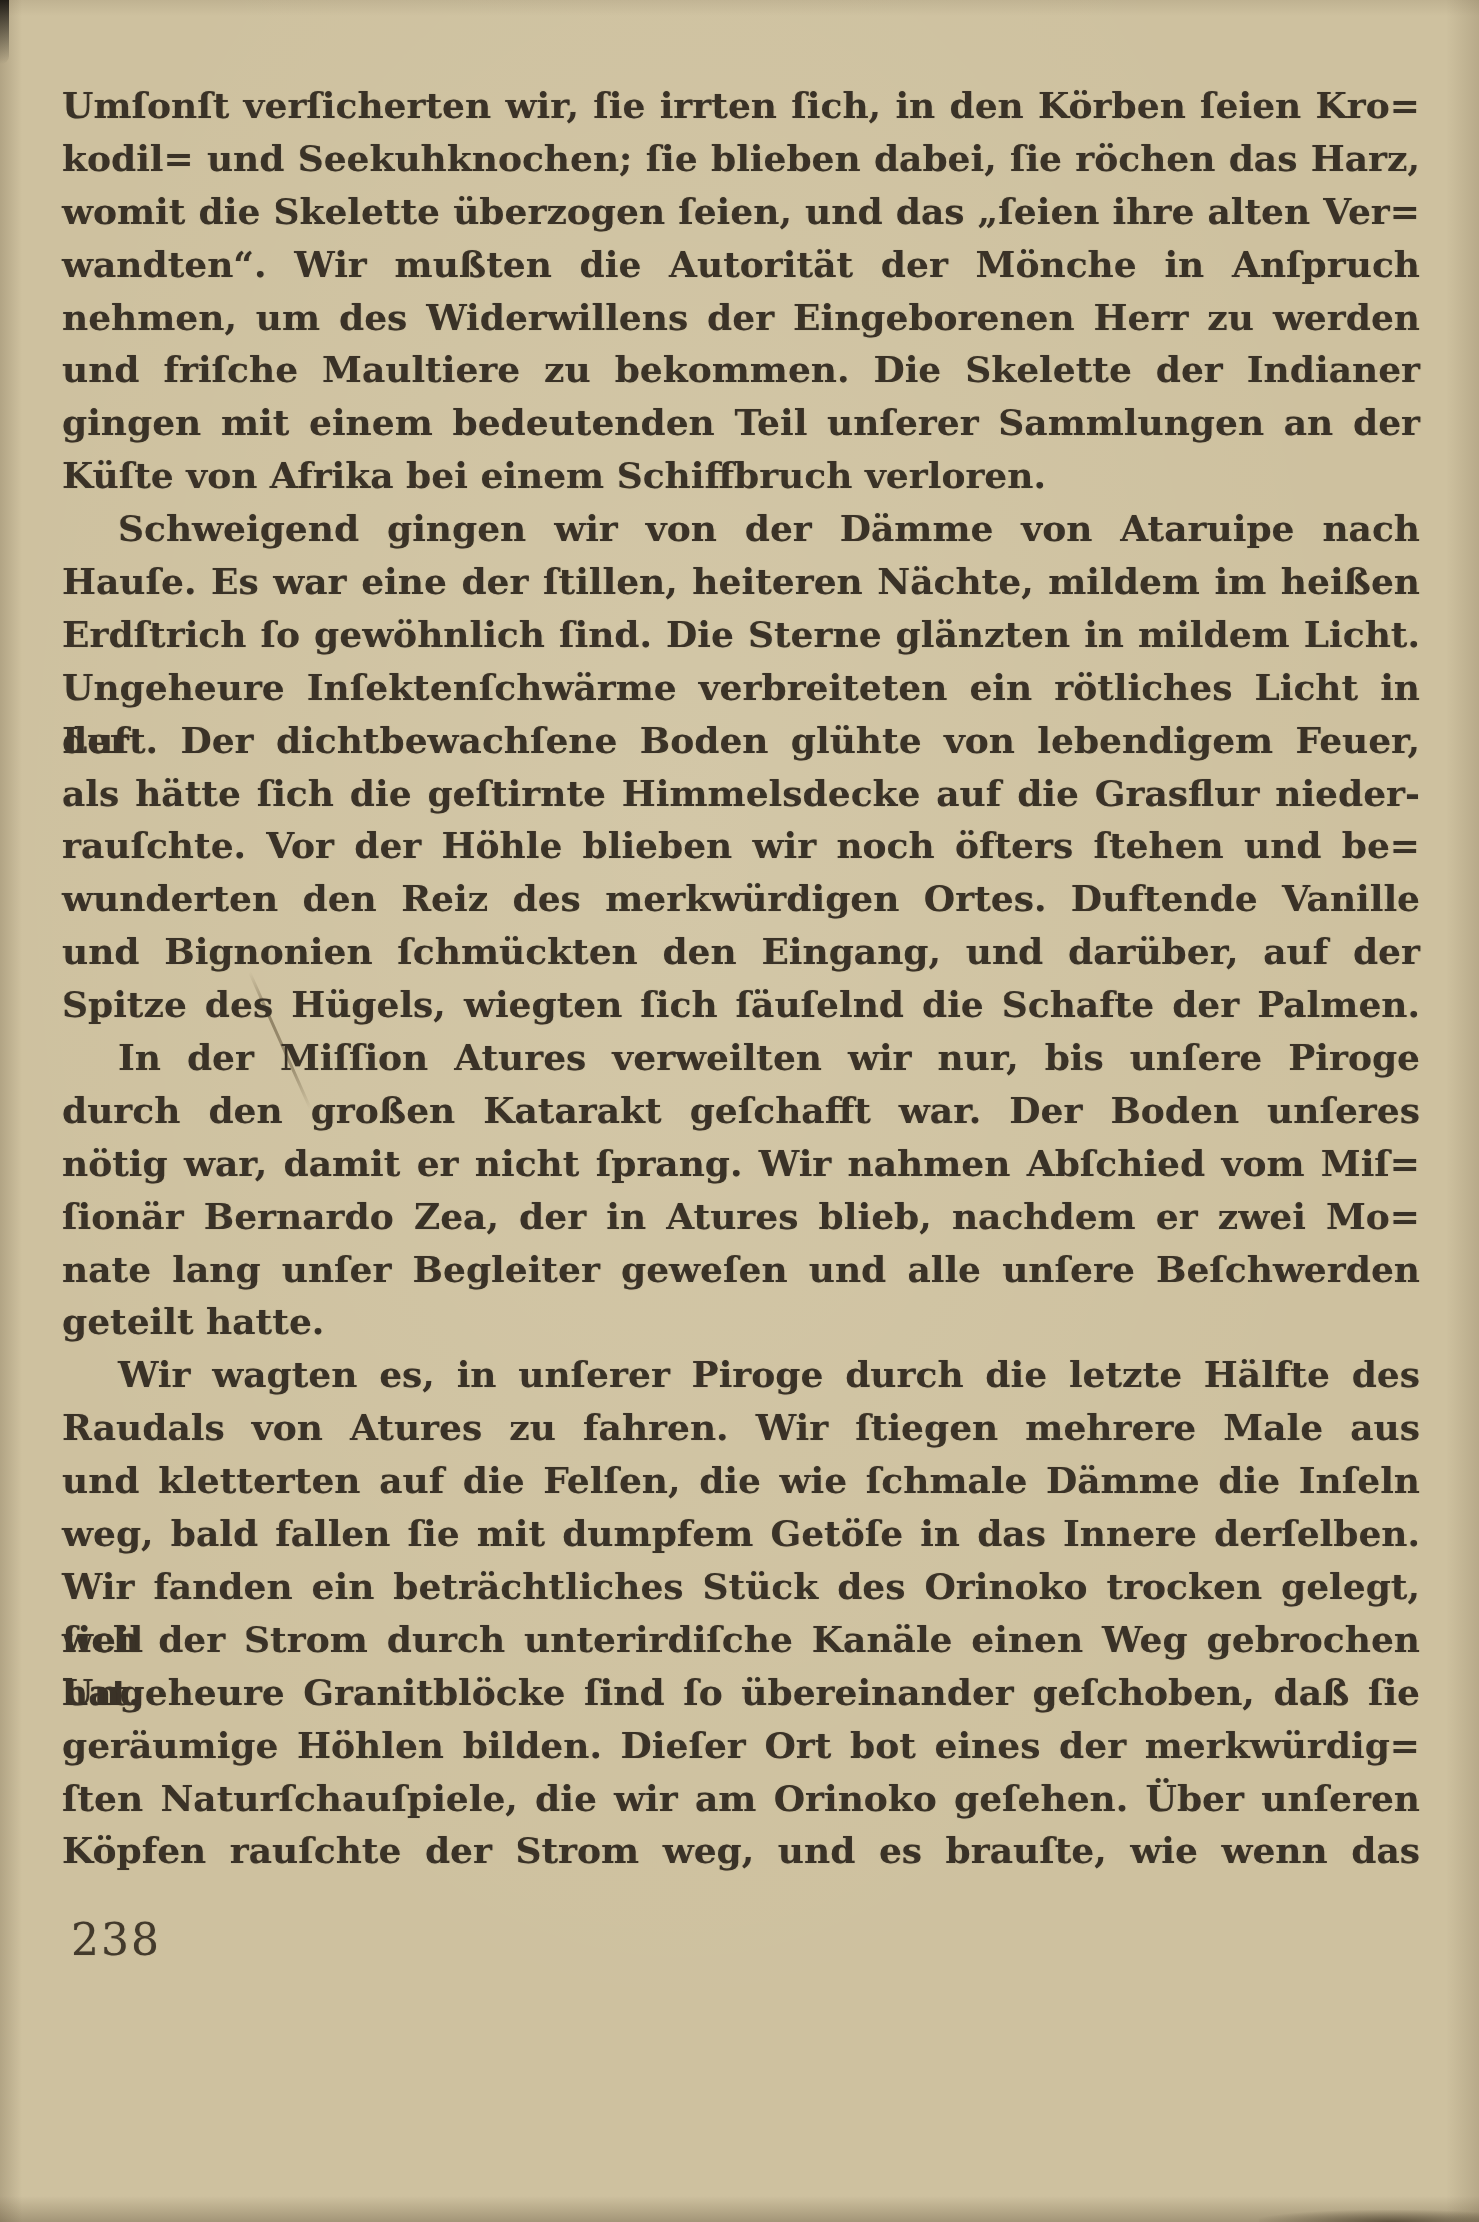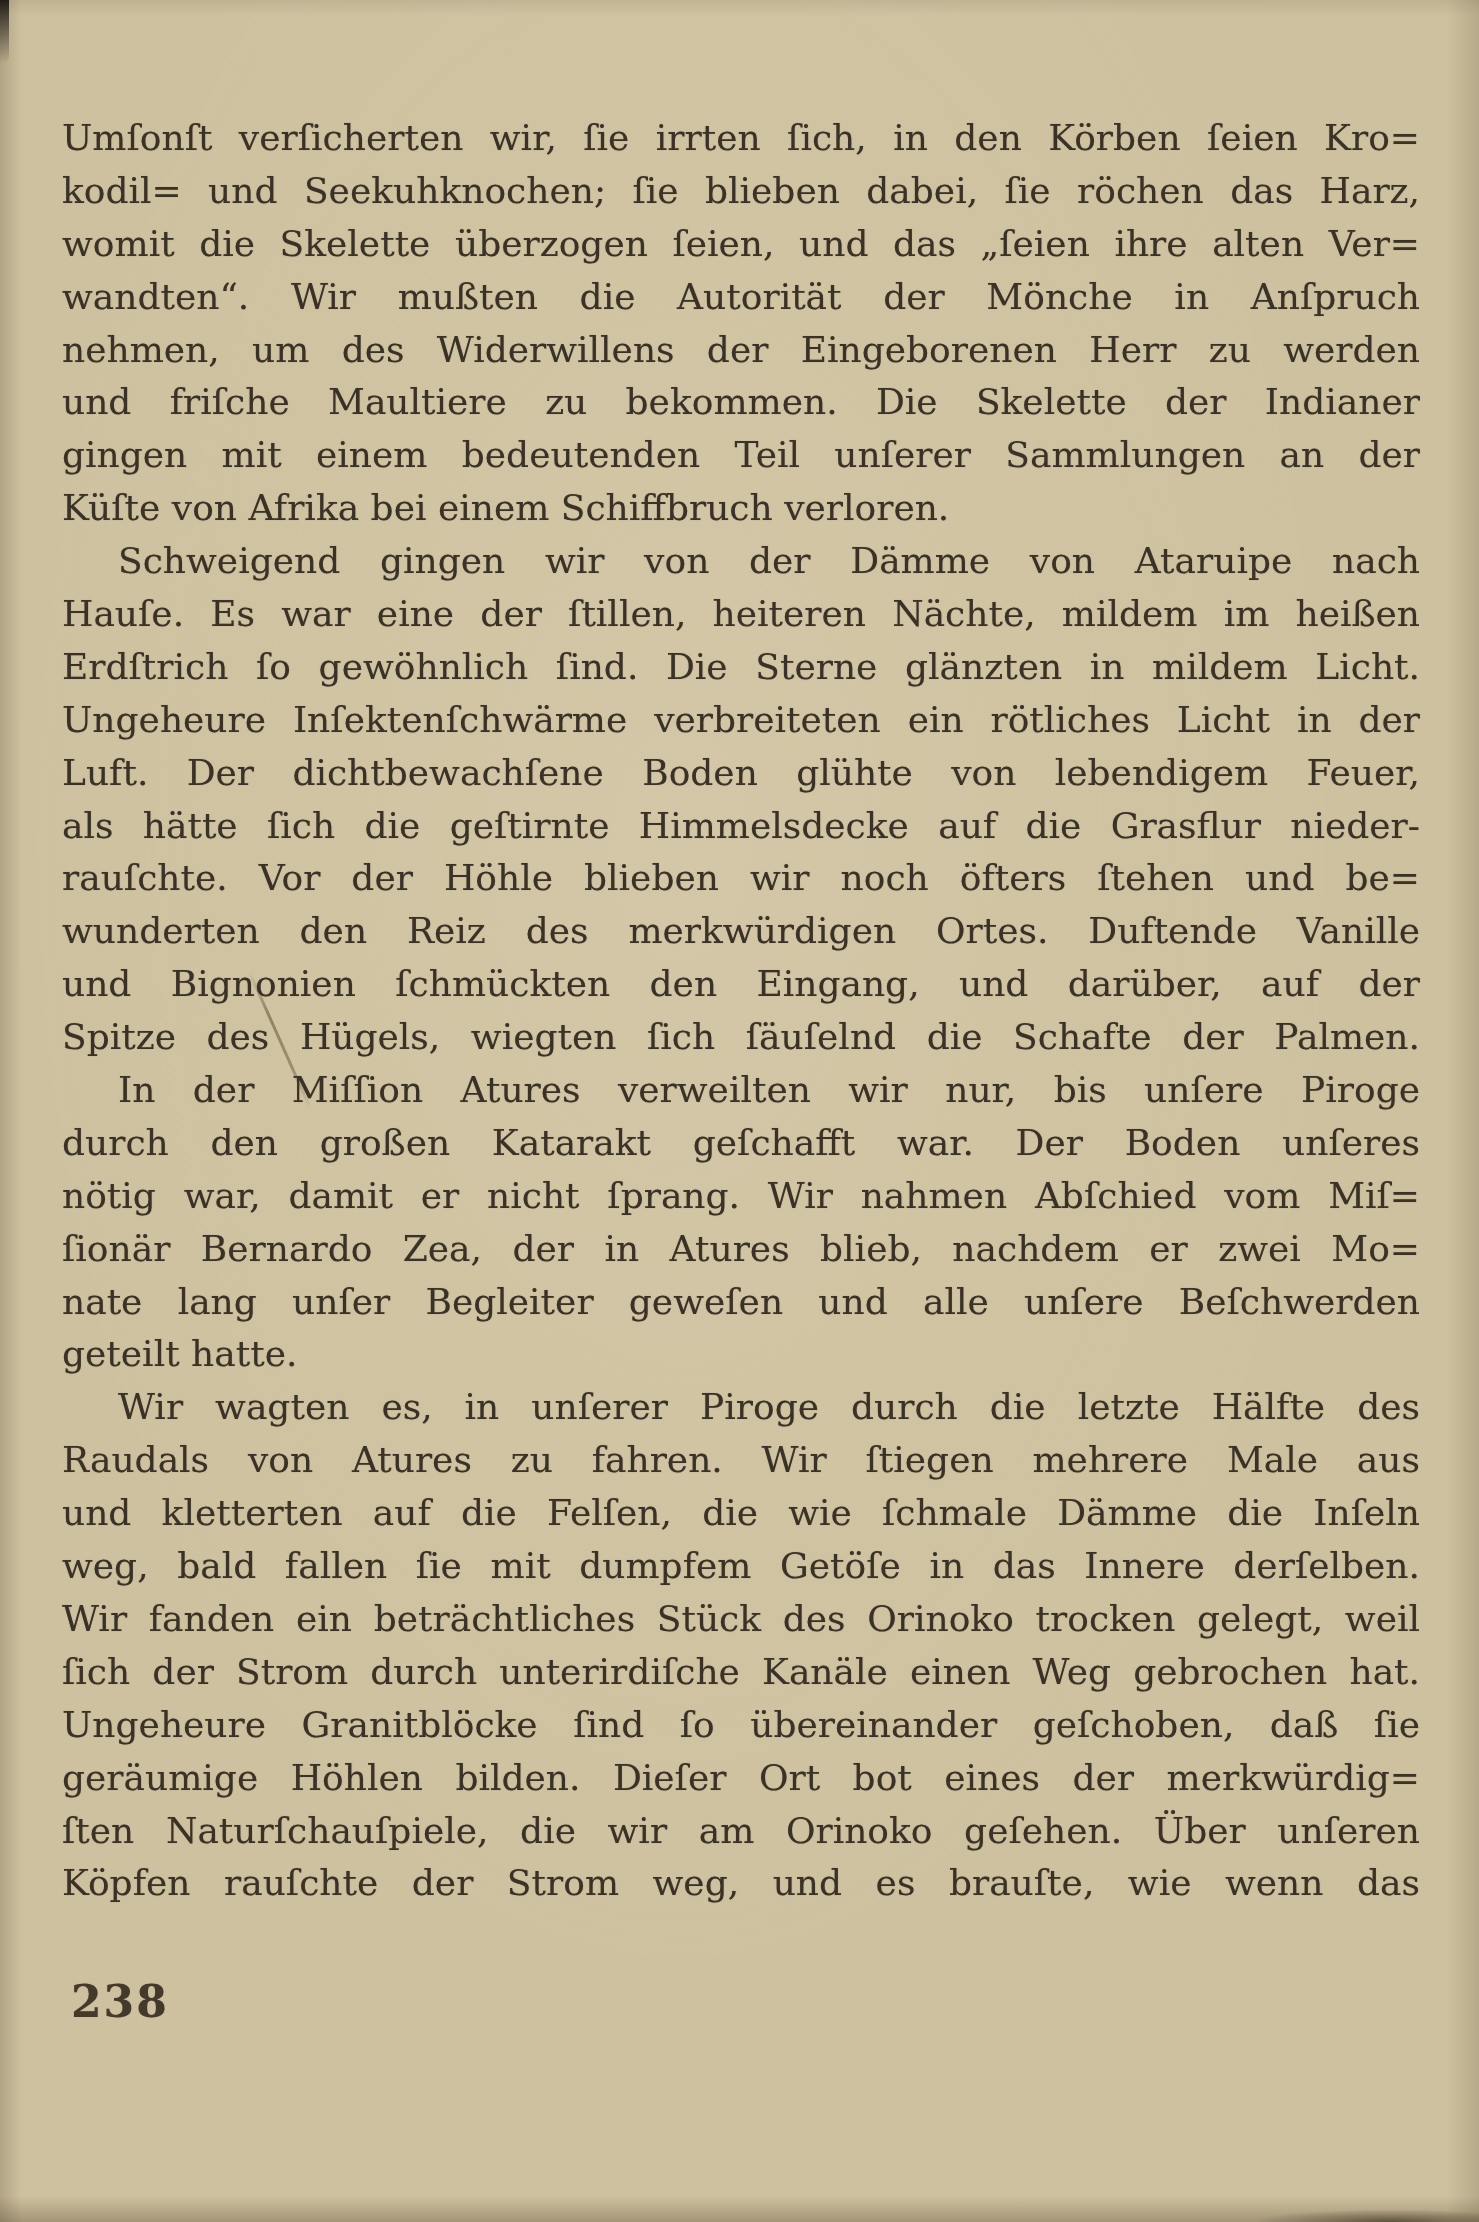--- a/index.html
+++ b/index.html
@@ -11,34 +11,33 @@
     position:absolute; inset:0;
     background:
       radial-gradient(ellipse at 46% 38%, rgba(255,252,240,0.10), rgba(0,0,0,0) 62%),
       linear-gradient(to right, rgba(64,48,26,0.20) 0px, rgba(0,0,0,0) 22px, rgba(0,0,0,0) 1446px, rgba(64,48,26,0.16) 1479px),
       linear-gradient(to bottom, rgba(64,48,26,0.10) 0px, rgba(0,0,0,0) 16px, rgba(0,0,0,0) 2196px, rgba(64,48,26,0.30) 2222px),
       #cec19f;
   }
   .textblock {
     position:absolute; left:62px; top:79px; width:1358px;
     color:#3a3227;
-    font-size:36px; font-weight:normal;
+    font-size:36px; font-weight:bold;
     text-shadow:0 0 1px rgba(55,45,30,0.35);
-    margin-top:33px;
   }
   .line {
     height:52.9px; line-height:52.9px;
     text-align:justify; text-align-last:justify;
     overflow:visible; white-space:normal;
   }
   .line.indent { text-indent:56px; }
   .line.short  { text-align-last:left; }
   .pagenum {
-    position:absolute; left:71px; top:1976px;
-    color:#433a2c; font-size:44px; font-weight:bold; letter-spacing:2px;
+    position:absolute; left:71px; top:1914px;
+    color:#433a2c; font-size:44px; font-weight:normal; letter-spacing:2px;
     text-shadow:0 0 1px rgba(55,45,30,0.3);
   }
   .corner-mark {
     position:absolute; left:0; top:0; width:9px; height:64px;
     background:linear-gradient(to bottom, rgba(10,8,5,0.85), rgba(10,8,5,0.0));
     border-bottom-right-radius:8px;
   }
   .edge-smudge {
     position:absolute; right:0; bottom:0; width:220px; height:12px;
     background:radial-gradient(ellipse at 60% 100%, rgba(40,30,15,0.55), rgba(0,0,0,0) 75%);

